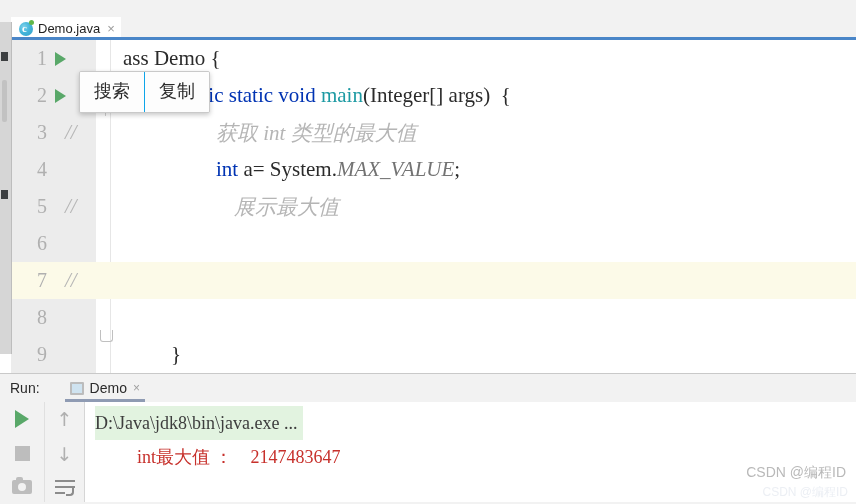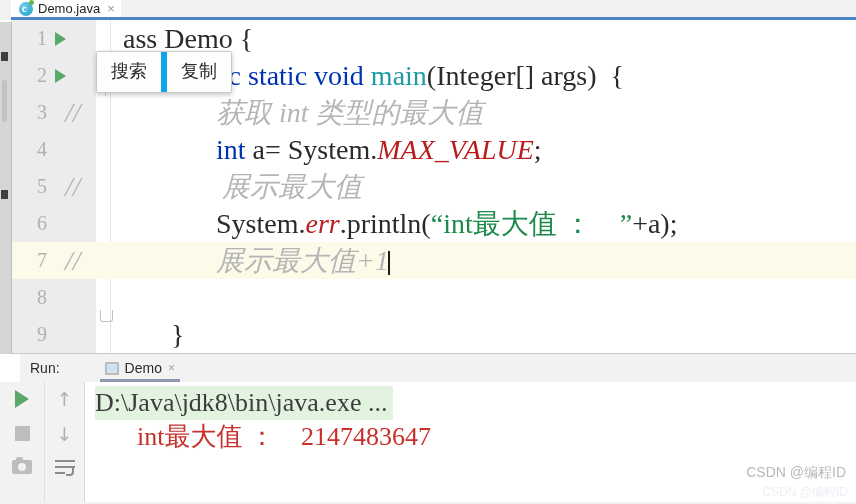--- a/index.html
+++ b/index.html
@@ -50,21 +50,21 @@
     top: 58px;
     width: 5px;
     height: 42px;
     background: #c2c2c2;
     border-radius: 2px;
   }
 
   
   .tabbar {
     position: relative;
-    height: 20px;
+    height: 40px;
     background: #f2f2f2;
     display: flex;
     align-items: flex-end;
     padding-left: 11px;
     flex: 0 0 auto;
     box-sizing: border-box;
   }
   .tab {
     display: flex;
     align-items: center;
@@ -214,86 +214,85 @@
     border-bottom: 1px solid #c0c0c0;
     border-left: 1px solid #c0c0c0;
     border-right: 1px solid #c0c0c0;
     border-radius: 0 0 3px 3px;
     z-index: 2;
   }
   .code {
     position: absolute;
     left: 112px;
     font-family: "Liberation Serif", serif;
-    font-size: 28px;
+    font-size: 21px;
     color: #2b2b2b;
     white-space: pre;
     z-index: 2;
   }
   .k  { color: #0033b3; }
   .t  { color: #1d9aa3; }
   .s  { color: #1d8a4a; }
   .c  { color: #b5b5b5; font-style: italic; }
-  .f  { color: #b91c1c; font-style: italic; }
+  .f  { color: #737373; font-style: italic; }
   .n  { color: #1750eb; }
   .p  { color: #2b2b2b; }
   .caret {
     display: inline-block;
     width: 2px;
     height: 24px;
     background: #1c1c1c;
     vertical-align: -5px;
     margin-left: -1px;
   }
 
   
   .popup {
     position: absolute;
-    left: 96px;
+    left: 79px;
     top: 31px;
     display: flex;
     background: #fbfbfb;
     border: 1px solid #c9c9c9;
     border-radius: 2px;
     box-shadow: 0 2px 5px rgba(0,0,0,0.22);
     z-index: 30;
     overflow: hidden;
   }
   .popup-btn {
     padding: 7px 14px 9px 14px;
     font-size: 18px;
     color: #2b2b2b;
     font-family: "Liberation Serif", serif;
     background: #fdfdfd;
   }
   .popup-btn + .popup-btn {
-    border-left: 6px solid #0ea5e9;
+    border-left: 1px solid #0ea5e9;
   }
 
   
   .runpanel {
     position: relative;
     flex: 1 1 auto;
     background: #ffffff;
     border-top: 1px solid #c9c9c9;
     display: flex;
     flex-direction: column;
     min-height: 0;
   }
   .run-header {
     height: 28px;
     background: #f2f2f2;
     display: flex;
     align-items: center;
-    gap: 15px;
+    gap: 0;
     padding-left: 10px;
     flex: 0 0 auto;
     position: relative;
     box-sizing: border-box;
-    margin-left: 20px;
   }
   .run-label {
     font-size: 14px;
     color: #2b2b2b;
     padding-right: 22px;
   }
   .run-tab {
     display: flex;
     align-items: center;
     gap: 6px;
@@ -411,21 +410,21 @@
     border-left: none;
     border-top: none;
     border-radius: 0 0 4px 0;
   }
 
   .console {
     flex: 1 1 auto;
     background: #ffffff;
     padding: 4px 0 16px 10px;
     font-family: "Liberation Serif", serif;
-    font-size: 26px;
+    font-size: 18px;
     overflow: hidden;
     min-width: 0;
   }
   .cl { height: 34px; line-height: 34px; white-space: pre; }
   .cl.cmd {
     color: #3d3d3d;
     background: #e2f3e0;
     display: inline-block;
     padding-right: 6px;
   }
@@ -503,33 +502,31 @@
       </div>
 
       <div class="row">
         <span class="ln">4</span>
         <span class="code" style="left:205px"><span class="k">int</span><span class="p"> a= </span><span class="p">System.</span><span class="f">MAX_VALUE</span><span class="p">;</span></span>
       </div>
 
       <div class="row">
         <span class="ln">5</span>
         <span class="code c" style="left:54px">//</span>
-        <span class="code c" style="left:211px">展示最大值</span>
+        <span class="code c" style="left:223px">展示最大值</span>
       </div>
 
       <div class="row">
         <span class="ln">6</span>
-        <span class="code" style="left:205px"><span class="p">System.</span><span class="f">err</span><span class="p">.println(</span><span class="s">“int最大值 ：    ”</span><span class="p">+a);</span></span>
       </div>
 
       <div class="row current">
         <span class="hl"></span>
         <span class="ln">7</span>
         <span class="code c" style="left:54px">//</span>
-        <span class="code" style="left:205px"><span class="c">展示最大值+1</span><span class="caret"></span></span>
       </div>
 
       <div class="row">
         <span class="ln">8</span>
       </div>
 
       <div class="row">
         <span class="ln">9</span>
         <span class="foldtail"></span>
         <span class="code" style="left:160px">}</span>

